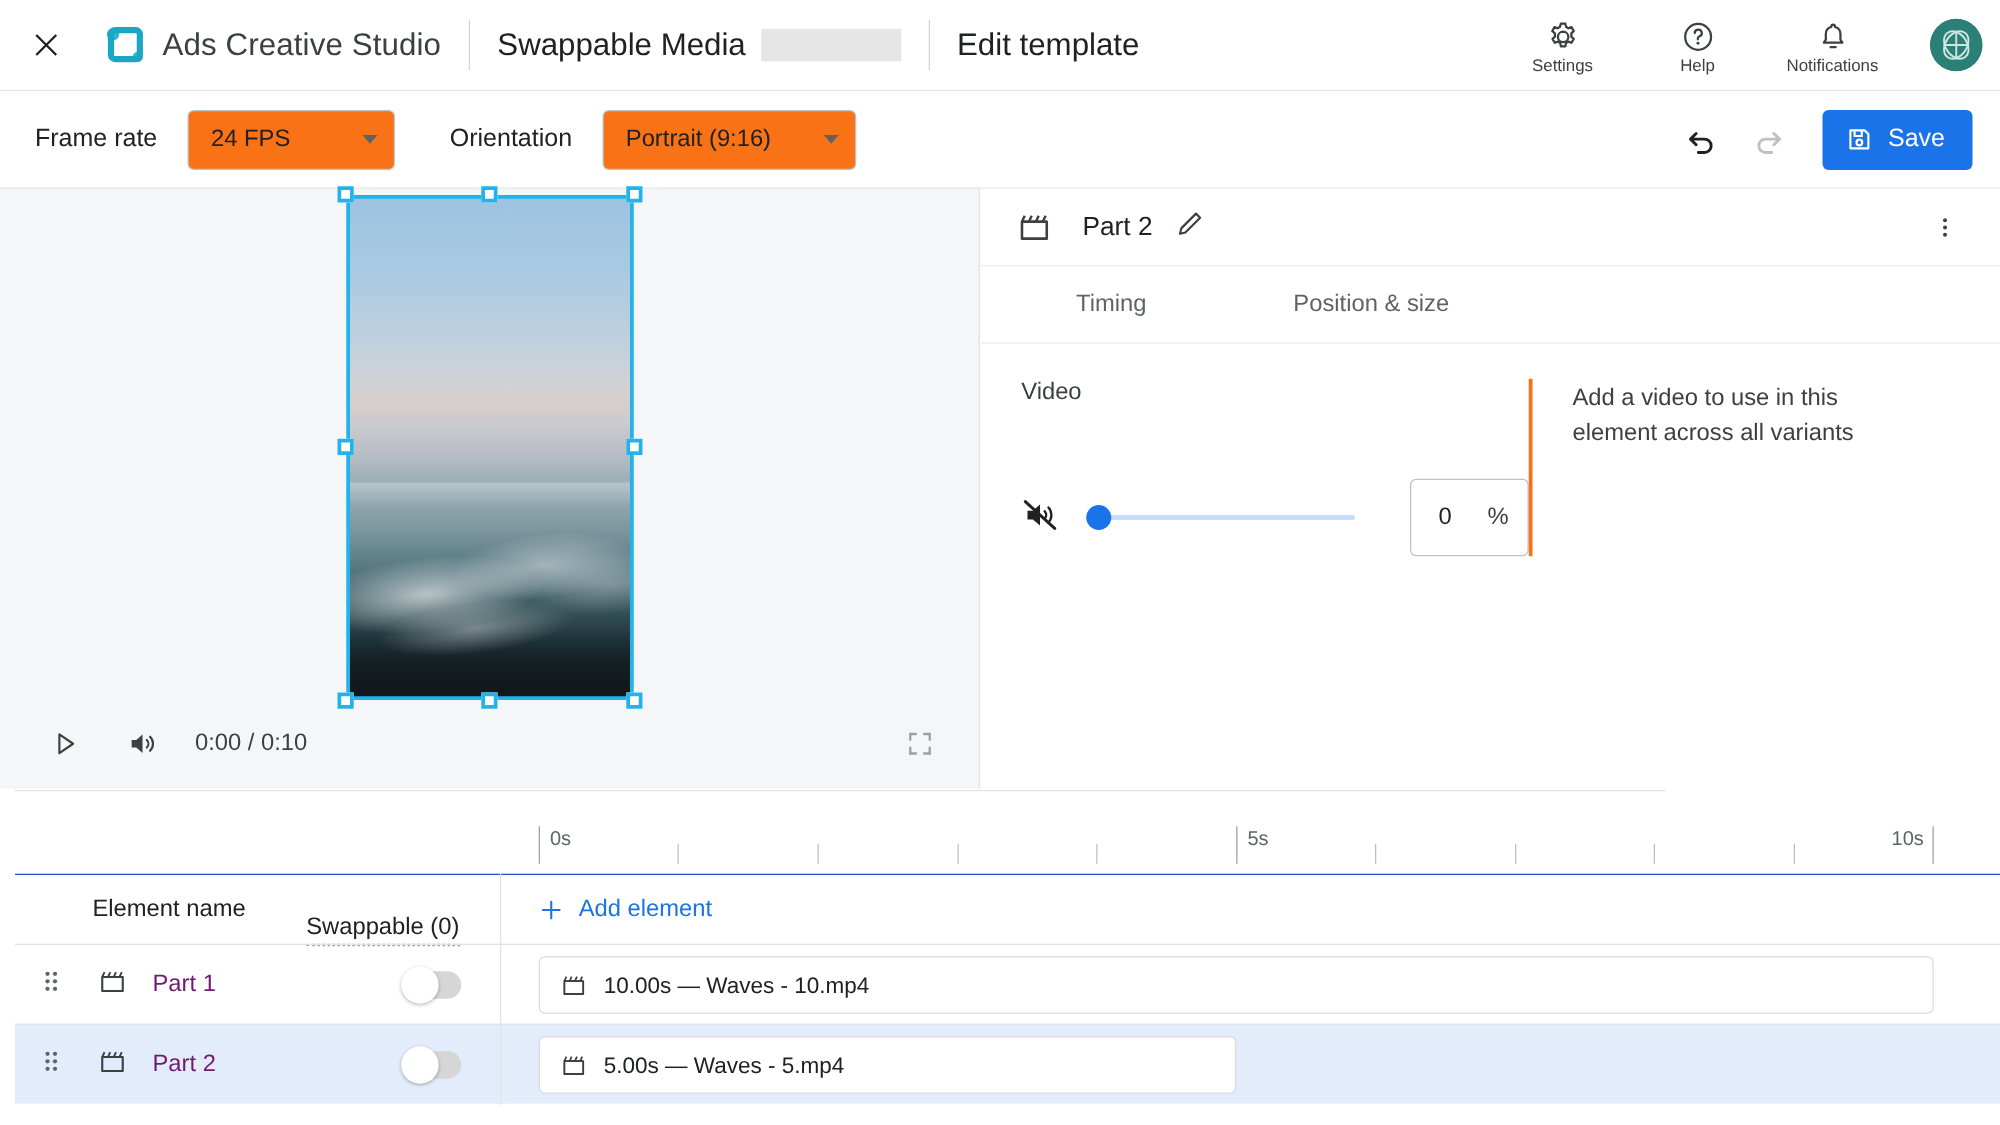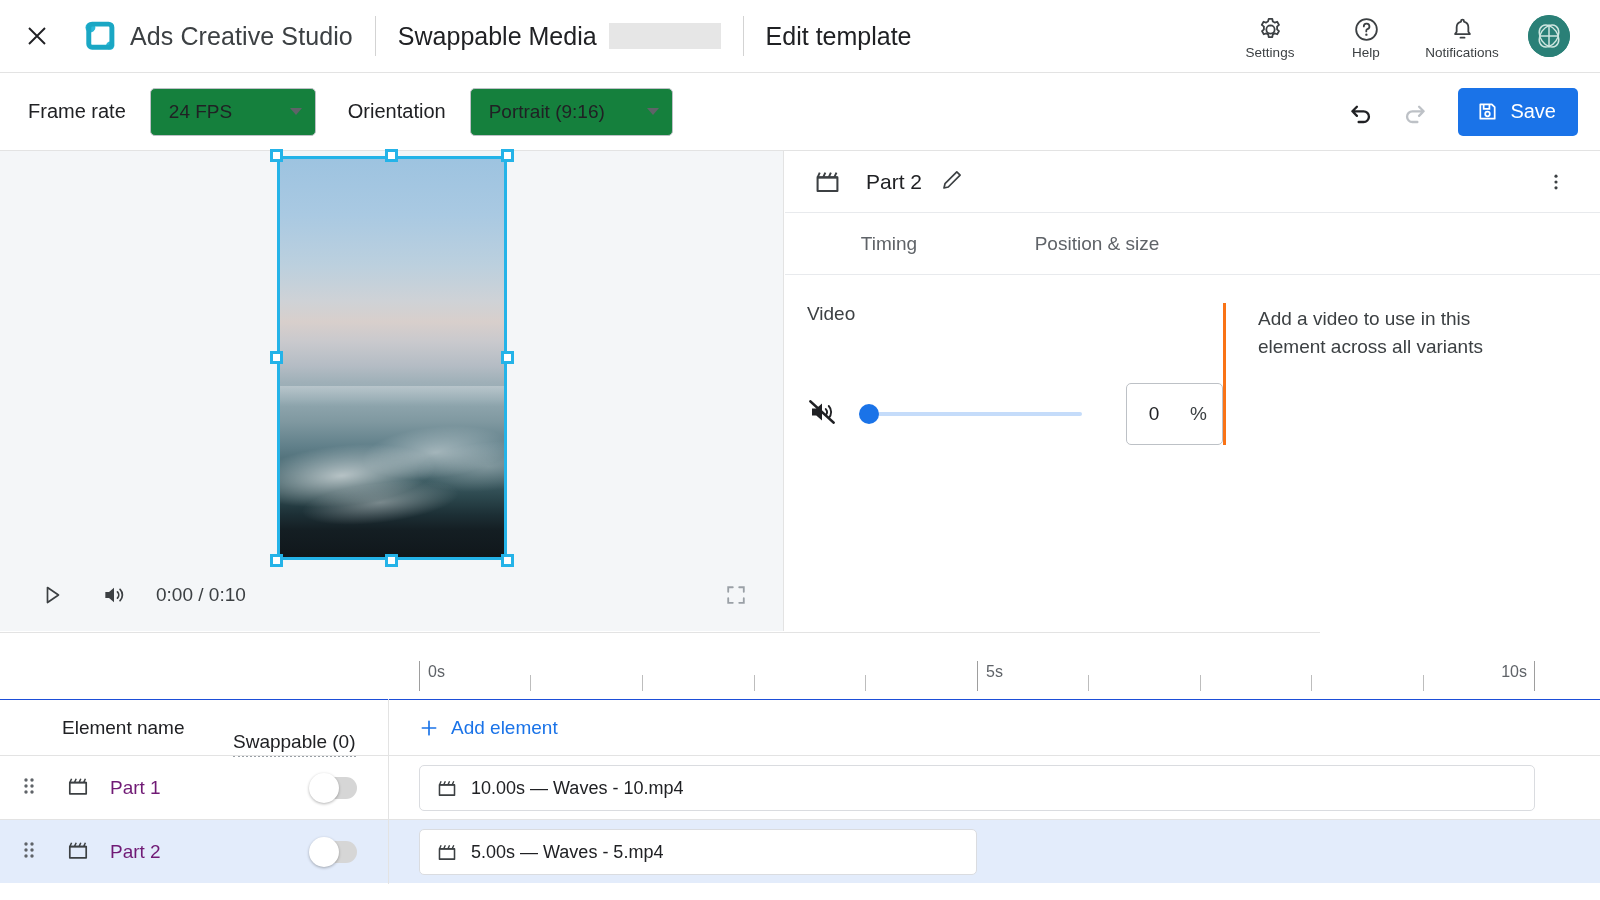--- a/index.html
+++ b/index.html
@@ -32,22 +32,22 @@
   }
   .vdiv {
     width: 1px; height: 40px; background: #d3d3d3; margin: 0 22px;
   }
   .acct-name { font-size: 25px; color: #202124; }
   .redaction {
     width: 112px; height: 26px; background: #e6e6e6; margin-left: 12px;
   }
   .page-title { font-size: 25px; color: #202124; text-align: right; }
   .top-actions {
-    margin-left: auto; display: flex; align-items: center; gap: 4px;
-    padding-right: 20px;
+    margin-left: auto; display: flex; align-items: center; gap: 16px;
+    padding-right: 4px;
   }
   .top-action {
     width: 92px; display: flex; flex-direction: column; align-items: center;
     gap: 2px; cursor: pointer; padding-top: 4px;
   }
   .top-action .lbl { font-size: 13.5px; color: #3c4043; }
   .avatar {
     width: 42px; height: 42px; border-radius: 50%;
     background: #2a8077; margin-left: 16px; margin-right: 10px;
     display: flex; align-items: center; justify-content: center;
@@ -58,21 +58,21 @@
   .toolbar {
     position: absolute; left: 0; top: 73px; width: 1600px; height: 78px;
     background: #fff; border-bottom: 1px solid #e3e3e3;
     display: flex; align-items: center;
   }
   .tb-label { font-size: 20px; color: #202124; }
   .select {
     height: 48px; min-width: 166px;
     border: 1px solid #bdc1c6; border-radius: 5px;
     display: flex; align-items: center; justify-content: space-between;
-    padding: 0 13px 0 18px; cursor: pointer; background: #15803d;
+    padding: 0 13px 0 18px; cursor: pointer; background: #f97316;
   }
   .select .val { font-size: 19px; color: #202124; }
   .caret {
     width: 0; height: 0; margin-left: 24px;
     border-left: 6px solid transparent; border-right: 6px solid transparent;
     border-top: 7px solid #5f6368;
   }
   .tb-right { margin-left: auto; display: flex; align-items: center; gap: 0; padding-right: 22px; }
   .icon-btn {
     width: 54px; height: 48px; display: flex; align-items: center;
@@ -160,21 +160,21 @@
   .tabs { display: flex; height: 62px; border-bottom: 1px solid #e8eaed; }
   .tab {
     width: 208px; display:flex; align-items:center; justify-content:center;
     font-size: 19px; color: #5f6368; cursor: pointer; position: relative;
   }
   .tab.active { color: #202124; }
   .tab.active::after {
     content:''; position:absolute; left:0; right:0; bottom:-1px; height:3px; background:#1a73e8;
   }
   .asset-body { padding: 28px 0 0 0; display: flex; }
-  .asset-left { width: 438px; padding-left: 22px; }
+  .asset-left { width: 438px; padding-left: 32px; }
   .sec-label { font-size: 19px; color: #3c4043; margin-bottom: 18px; }
   .file-row { display: flex; align-items: center; }
   .file-meta { margin-left: 22px; }
   .file-name { font-size: 19px; color: #202124; }
   .file-size { font-size: 16px; color: #5f6368; margin-top: 5px; }
   .file-act { width: 46px; height: 46px; display:flex; align-items:center; justify-content:center; cursor:pointer; margin-left: 14px;}
   .asset-right {
     flex: 1; border-left: 3px solid #f97316; padding: 2px 0 0 32px; max-width: 320px;
   }
   .hint { font-size: 19px; color: #3c4043; line-height: 1.45; }
@@ -187,21 +187,21 @@
   }
   .pct-box {
     margin-left: 44px; width: 104px; height: 62px; border: 1px solid #bdc1c6;
     border-radius: 5px; display: flex; align-items: center; justify-content: space-between;
     padding: 0 15px 0 22px;
   }
   .pct-val { font-size: 19px; color: #202124; }
   .pct-sym { font-size: 19px; color: #3c4043; }
 
   
-  .tl-wrap { position: absolute; left: 0; top: 632px; width: 1320px; height: 268px; background:#fff; border-top: 1px solid #e3e3e3;}
+  .tl-wrap { position: absolute; left: 12px; top: 632px; width: 1320px; height: 268px; background:#fff; border-top: 1px solid #e3e3e3;}
   .ruler { position: absolute; left: 0; top: 14px; width: 1600px; height: 52px; }
   .tick { position: absolute; top: 28px; width: 1px; height: 16px; background: #bdbdbd; }
   .tick.major { top: 14px; height: 30px; background: #9e9e9e; }
   .tick-lbl { position: absolute; top: 16px; font-size: 16px; color: #5f6368; }
   .tick-lbl.right { transform: translateX(-100%); }
   .list-head {
     position: absolute; left: 0; top: 66px; width: 1600px; height: 56px;
     border-top: 1px solid #1d4ed8; display: flex; align-items: center;
   }
   .col-elname { position:absolute; left: 62px; font-size: 19px; color: #202124; }
@@ -300,21 +300,21 @@
     </div>
   </div>
 </div>
 
 <div class="toolbar">
   <span class="tb-label" style="margin-left:28px">Frame rate</span>
   <div class="select" style="margin-left:24px;width:166px">
     <span class="val">24 FPS</span>
     <span class="caret"></span>
   </div>
-  <span class="tb-label" style="margin-left:32px">Orientation</span>
+  <span class="tb-label" style="margin-left:44px">Orientation</span>
   <div class="select" style="margin-left:24px;width:203px">
     <span class="val">Portrait (9:16)</span>
     <span class="caret"></span>
   </div>
 
   <div class="tb-right">
     <div class="icon-btn">
       <svg width="28" height="28" viewBox="0 0 24 24">
         <path fill="none" stroke="#202124" stroke-width="2" stroke-linecap="round" stroke-linejoin="round" d="M8.5 7.5 L4.6 11.4 L8.5 15.3 M4.8 11.4 H14.2 a4.6 4.6 0 0 1 0 9.2 H10"></path>
       </svg>

